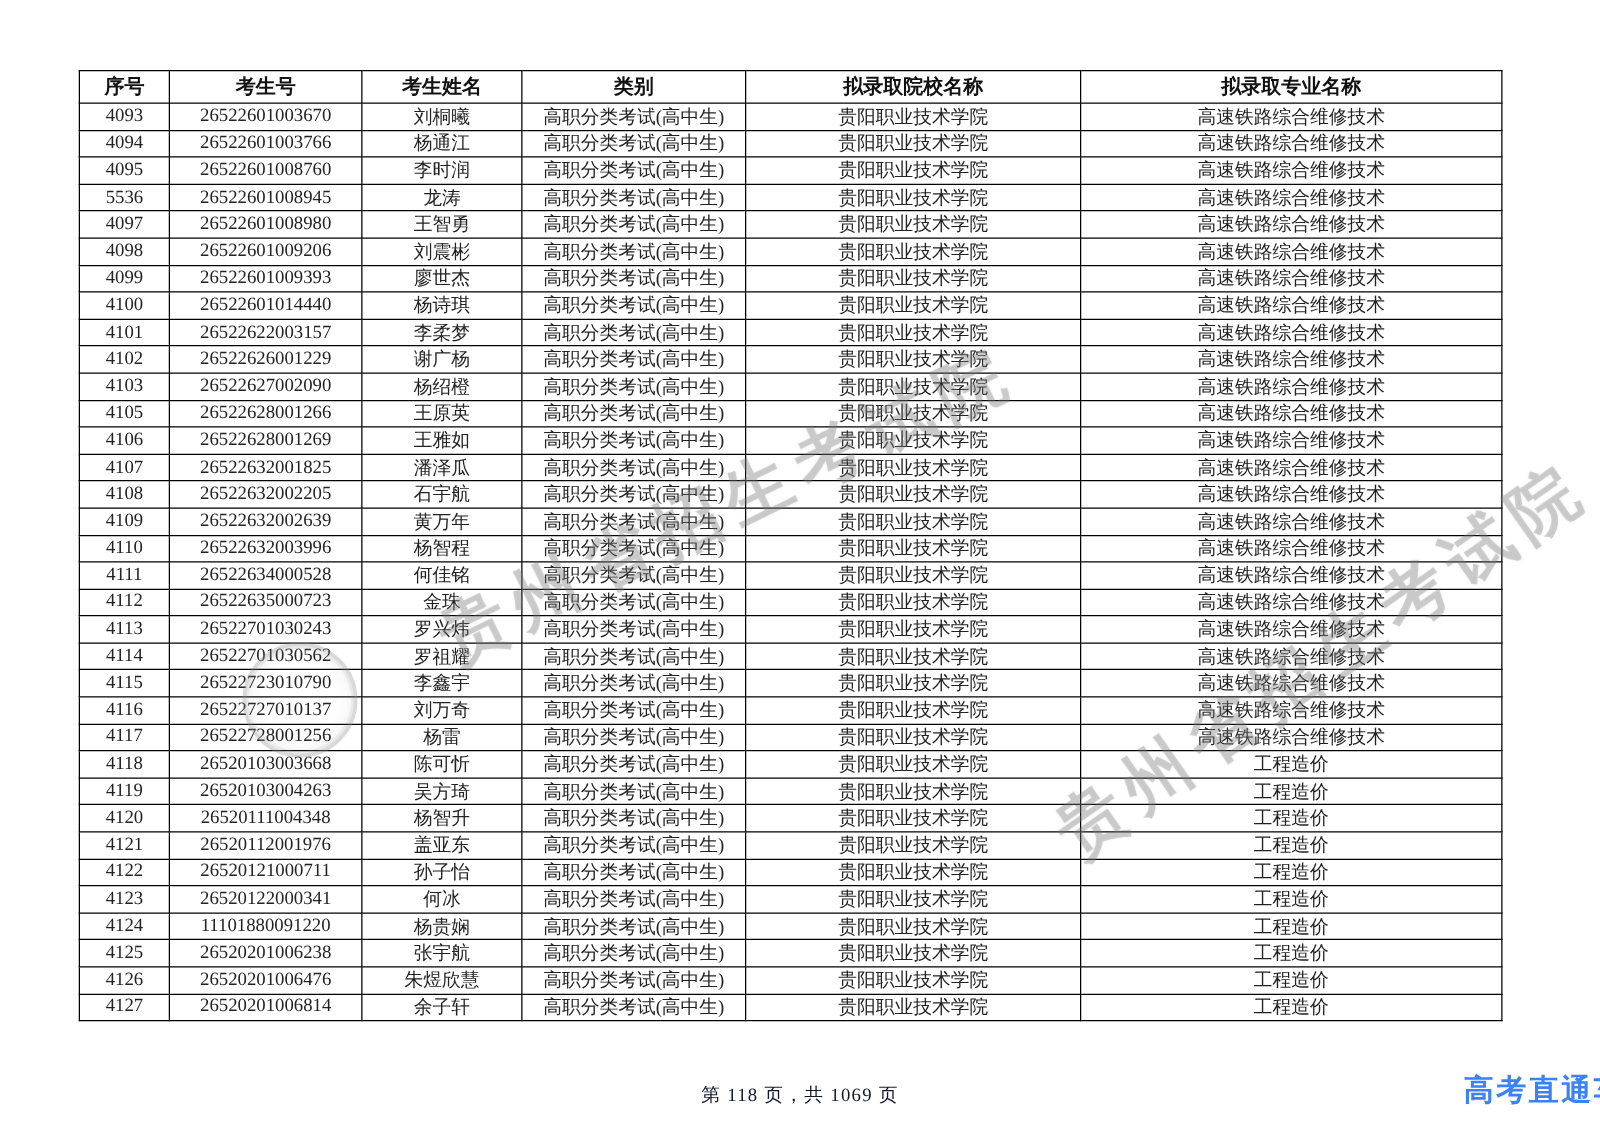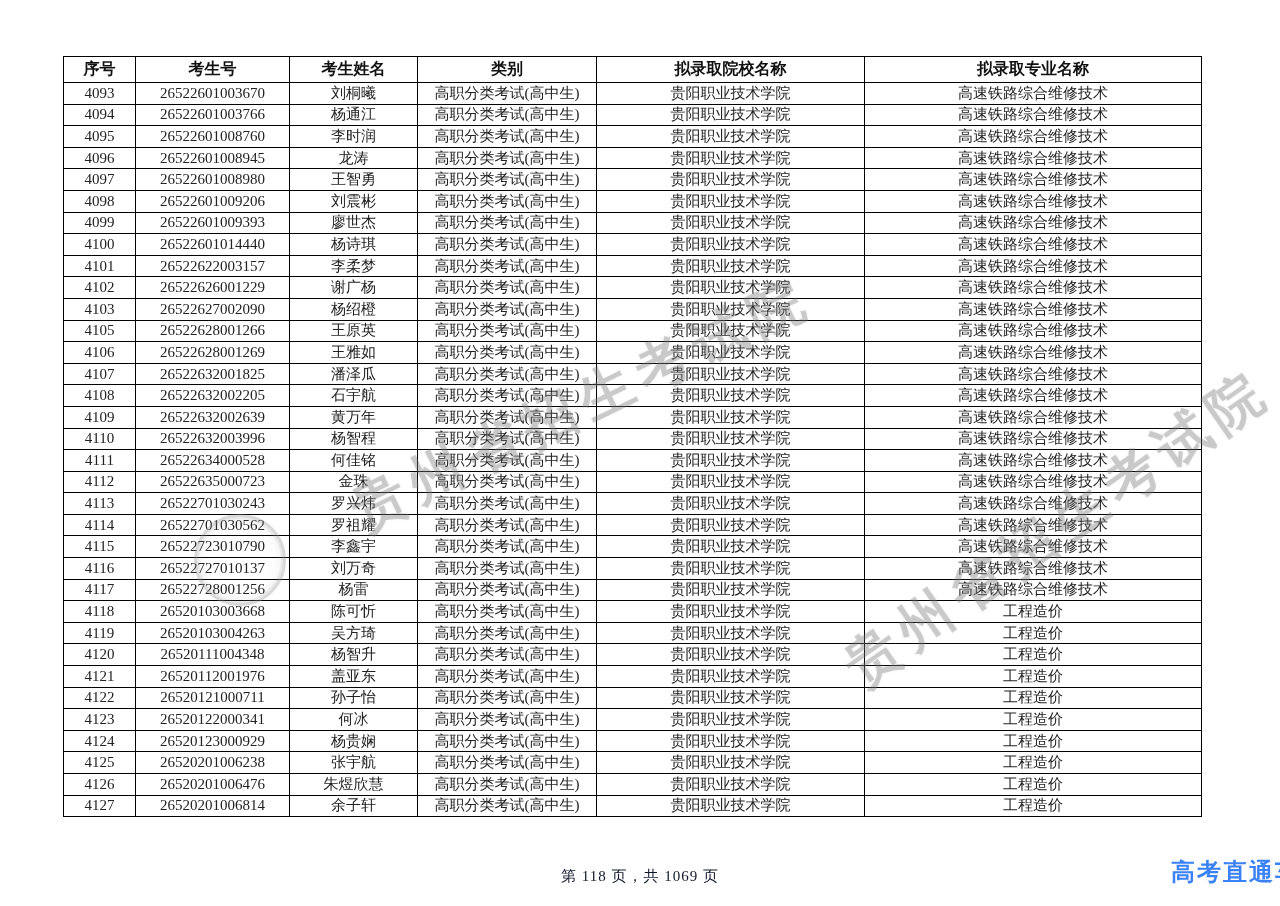--- a/index.html
+++ b/index.html
@@ -132,21 +132,21 @@
         </tr>
         <tr>
           <td>4095</td>
           <td>26522601008760</td>
           <td>李时润</td>
           <td>高职分类考试(高中生)</td>
           <td>贵阳职业技术学院</td>
           <td>高速铁路综合维修技术</td>
         </tr>
         <tr>
-          <td>4096</td>
+          <td>5536</td>
           <td>26522601008945</td>
           <td>龙涛</td>
           <td>高职分类考试(高中生)</td>
           <td>贵阳职业技术学院</td>
           <td>高速铁路综合维修技术</td>
         </tr>
         <tr>
           <td>4097</td>
           <td>26522601008980</td>
           <td>王智勇</td>
@@ -349,21 +349,21 @@
         <tr>
           <td>4123</td>
           <td>26520122000341</td>
           <td>何冰</td>
           <td>高职分类考试(高中生)</td>
           <td>贵阳职业技术学院</td>
           <td>工程造价</td>
         </tr>
         <tr>
           <td>4124</td>
-          <td>26520123000929</td>
+          <td>11101880091220</td>
           <td>杨贵娴</td>
           <td>高职分类考试(高中生)</td>
           <td>贵阳职业技术学院</td>
           <td>工程造价</td>
         </tr>
         <tr>
           <td>4125</td>
           <td>26520201006238</td>
           <td>张宇航</td>
           <td>高职分类考试(高中生)</td>

